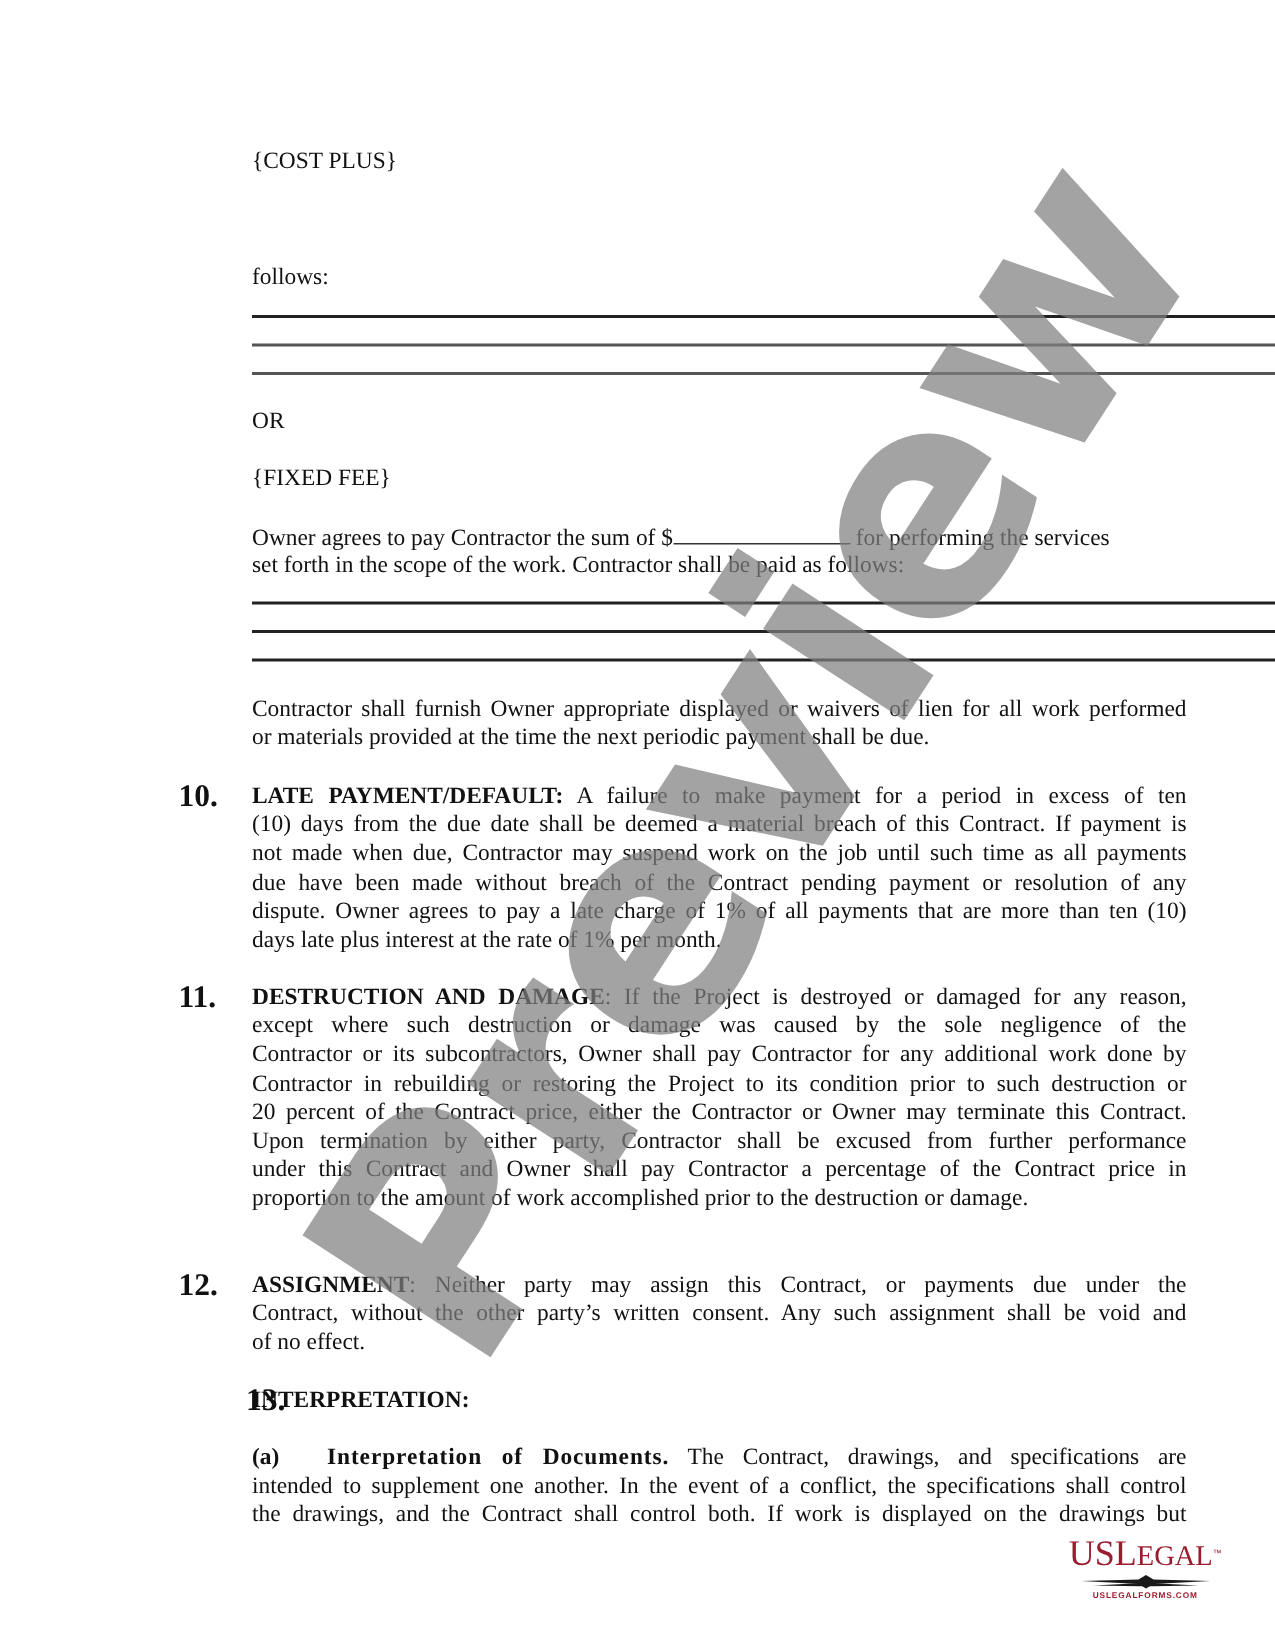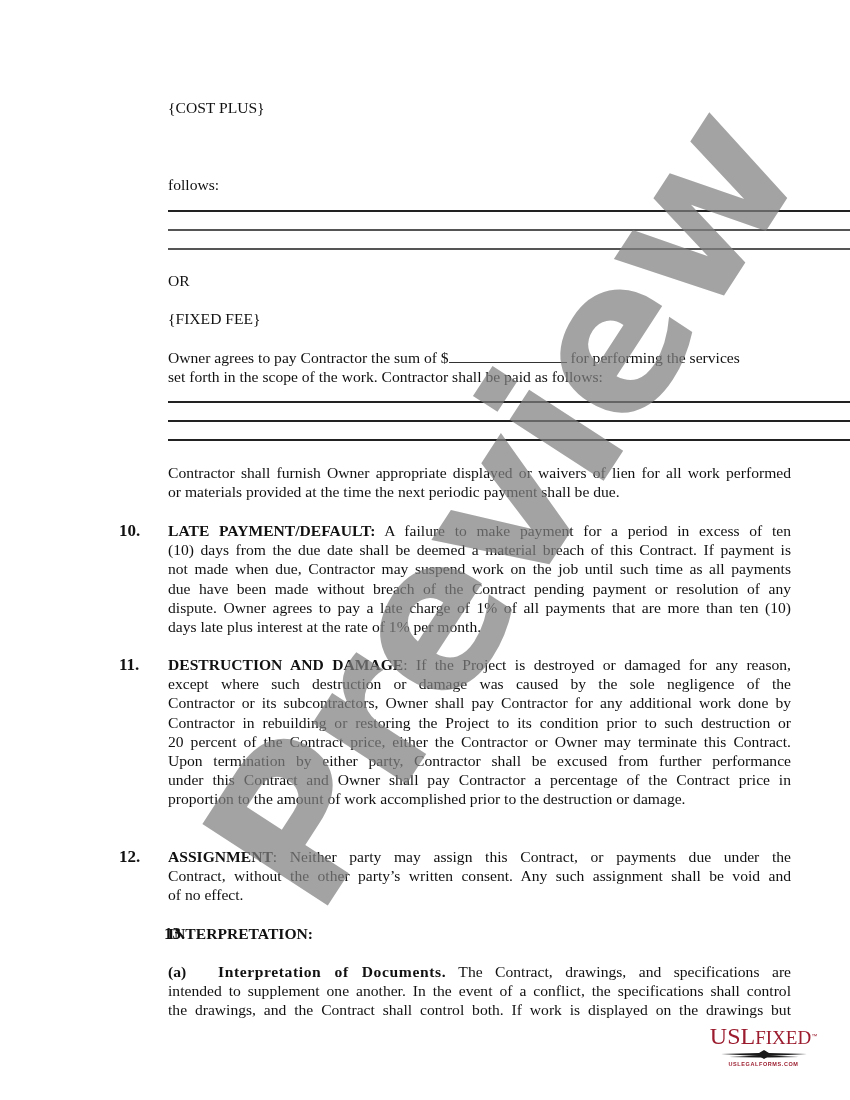--- a/index.html
+++ b/index.html
@@ -41,21 +41,21 @@
     white-space: nowrap;
     height: 19.2px;
   }
   .para .line.last {
     text-align-last: left;
   }
   .num {
     position: absolute;
     left: 119px;
     font-weight: bold;
-    font-size: 17px;
+    font-size: 21px;
     line-height: 19.2px;
   }
   b { font-weight: bold; }
   .rule {
     position: absolute;
     left: 168px;
     right: 0;
     height: 1.5px;
     background: #222222;
   }
@@ -181,21 +181,21 @@
 
   <div class="para" style="top:962px;">
     <span class="line"><b style="display:inline-block; width:50px; text-align:left;">(a)</b><b style="letter-spacing:0.6px;">Interpretation of Documents.</b><span> The Contract, drawings, and specifications are</span></span>
     <span class="line">intended to supplement one another. In the event of a conflict, the specifications shall control</span>
     <span class="line">the drawings, and the Contract shall control both. If work is displayed on the drawings but</span>
   </div>
 
   <div class="watermark">Preview</div>
 
   <div class="logo">
-    <div class="brand"><span>US</span><span>L</span><span class="small">FIXED</span><span class="tm">™</span></div>
+    <div class="brand"><span>US</span><span>L</span><span class="small">EGAL</span><span class="tm">™</span></div>
     <svg width="90" height="10" viewBox="0 0 90 10">
       <path d="M2 4 L40 3 L45 0 L50 3 L88 4 L50 6 L45 9 L40 6 Z" fill="#1a1a1a"></path>
       <path d="M10 7 L40 5.5 L50 5.5 L80 7 L50 7.5 L40 7.5 Z" fill="#1a1a1a"></path>
     </svg>
     <div class="url">USLEGALFORMS.COM</div>
   </div>
 
 </div>
 
 </body></html>

